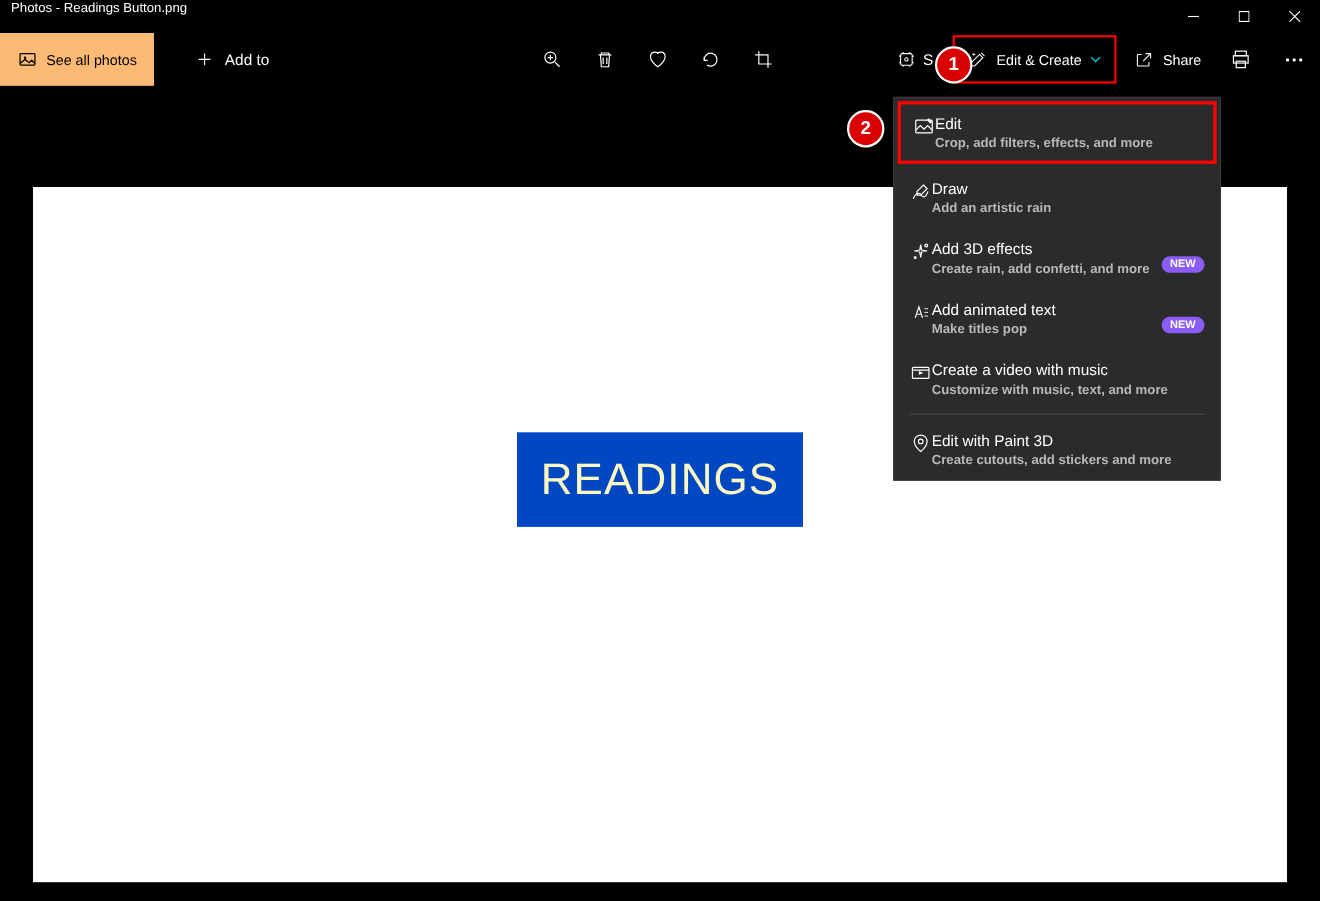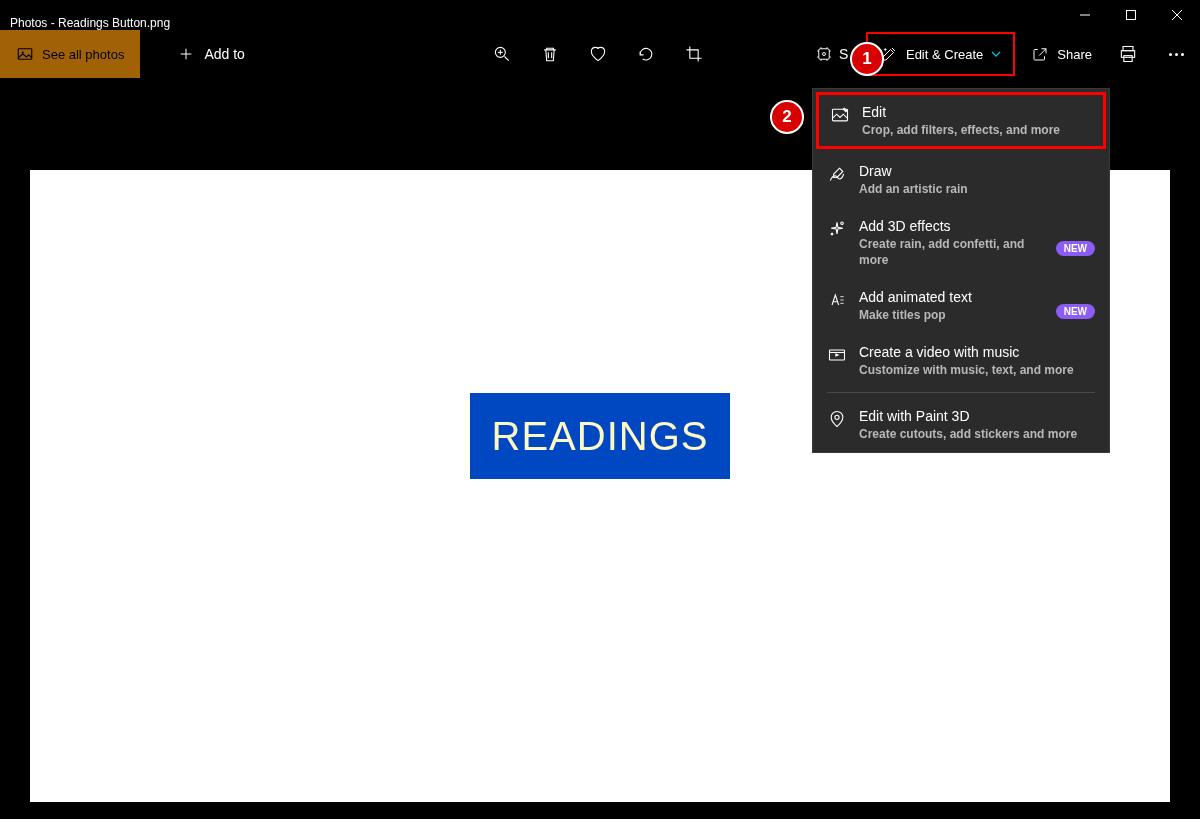--- a/index.html
+++ b/index.html
@@ -1,39 +1,39 @@
 <!DOCTYPE html>
 <html><head>
 <meta charset="utf-8">
 <style>
   html,body{margin:0;padding:0;width:1200px;height:819px;background:#000;font-family:"Segoe UI",Arial,sans-serif;color:#fff;overflow:hidden;font-size:13px;}
-  .titlebar{height:30px;display:flex;align-items:flex-end;justify-content:space-between;background:#000;padding-left:10px;}
+  .titlebar{height:30px;display:flex;align-items:flex-start;justify-content:space-between;background:#000;padding-left:10px;}
   .title-text{color:#fff;font-size:12px;}
   .win-controls{display:flex;height:100%;}
   .win-btn{width:46px;height:30px;display:flex;align-items:center;justify-content:center;color:#fff;}
   .win-btn svg{width:10px;height:10px;stroke:#fff;stroke-width:1;fill:none;}
   .toolbar{height:48px;background:#000;display:flex;align-items:center;position:relative;}
-  .see-all{background:#a16207;color:#000;height:48px;display:flex;align-items:center;padding:0 16px;gap:8px;font-size:13px;}
+  .see-all{background:#fdba74;color:#000;height:48px;display:flex;align-items:center;padding:0 16px;gap:8px;font-size:13px;}
   .see-all svg{width:18px;height:18px;}
   .add-to{display:flex;align-items:center;gap:10px;padding:0 18px;height:48px;color:#fff;font-size:14px;margin-left:20px;}
   .add-to svg{width:16px;height:16px;}
   .toolbar-icons{position:absolute;left:478px;display:flex;align-items:center;gap:0;height:48px;}
   .tbtn{width:48px;height:48px;display:flex;align-items:center;justify-content:center;color:#fff;}
   .tbtn svg{width:20px;height:20px;stroke:#fff;fill:none;stroke-width:1.3;}
   .right-group{position:absolute;right:0;display:flex;align-items:center;height:48px;}
   .txtbtn{height:48px;display:flex;align-items:center;gap:8px;padding:0 12px;color:#fff;font-size:13px;}
   .txtbtn svg{width:18px;height:18px;stroke:#fff;fill:none;stroke-width:1.3;}
   .edit-create{border:2px solid #ff0000;box-sizing:border-box;height:44px;margin:16px 4px;}
   .chev{width:10px!important;height:10px!important;stroke:#00c1d5!important;}
   .more{width:48px;display:flex;align-items:center;justify-content:center;height:48px;gap:3px;}
   .more span{width:3px;height:3px;background:#fff;border-radius:50%;}
   .canvas-area{position:absolute;left:30px;top:170px;width:1140px;height:632px;background:#fff;}
   .readings{position:absolute;left:440px;top:223px;width:260px;height:86px;background:#0047c2;display:flex;align-items:center;justify-content:center;color:#fef9c3;font-size:40px;font-weight:400;letter-spacing:1px;}
   .dropdown{position:absolute;left:812px;top:88px;width:296px;background:#2b2b2b;border:1px solid #3a3a3a;z-index:10;}
-  .dd-item{display:flex;align-items:flex-start;gap:12px;padding:10px 14px;}
+  .dd-item{display:flex;align-items:flex-start;gap:0;padding:10px 14px;}
   .dd-item svg{width:20px;height:20px;stroke:#fff;fill:none;stroke-width:1.3;flex-shrink:0;margin-top:2px;}
   .dd-text{flex:1;}
   .dd-title{font-size:14px;color:#fff;line-height:18px;}
   .dd-sub{font-size:12px;color:#b8b8b8;line-height:16px;margin-top:1px;font-weight:bold;}
   .dd-item.highlight{border:3px solid #ff0000;box-sizing:border-box;margin:3px;padding:8px 11px;}
   .dd-sep{height:1px;background:#4a4a4a;margin:4px 14px;}
   .badge{background:#8b5cf6;color:#fff;font-size:10px;padding:2px 8px;border-radius:9px;font-weight:600;align-self:center;margin-top:12px;}
   .callout{position:absolute;width:30px;height:30px;background:#d80000;border:2px solid #fff;border-radius:50%;display:flex;align-items:center;justify-content:center;color:#fff;font-size:17px;font-weight:600;z-index:20;}
   .c1{left:850px;top:42px;}
   .c2{left:770px;top:100px;}

